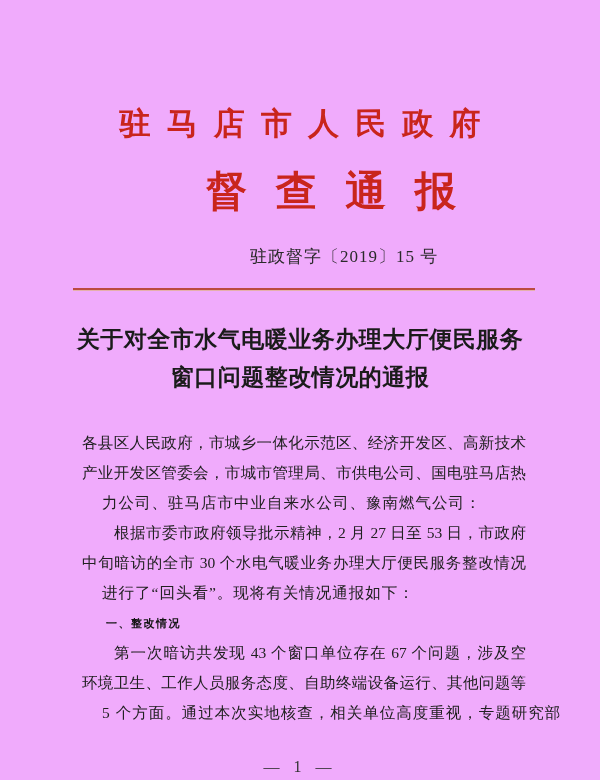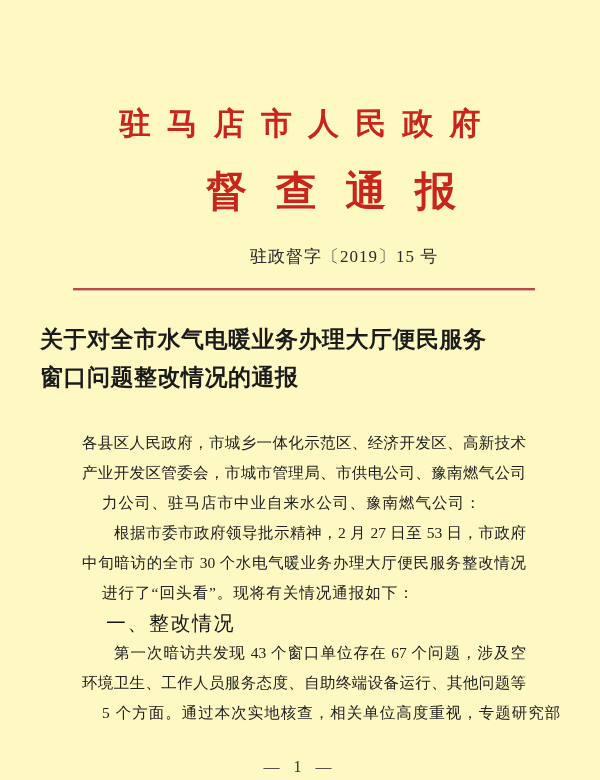--- a/index.html
+++ b/index.html
@@ -5,21 +5,21 @@
   html, body {
     margin: 0;
     padding: 0;
     background: #ffffff;
     font-family: "Liberation Serif", serif;
   }
   .page {
     position: relative;
     width: 600px;
     height: 780px;
-    background: #fef9c3;
+    background: #f0abfc;
     overflow: hidden;
     color: #202020;
   }
   .org-title {
     position: absolute;
     top: 104px;
     left: 0;
     width: 100%;
     text-align: center;
     font-family: "Liberation Serif", "DejaVu Serif", serif;
@@ -64,20 +64,21 @@
     width: 462px;
     height: 2px;
     background: #bb4a40;
     border-bottom: 1px solid #e5b0aa;
   }
   .doc-title {
     position: absolute;
     top: 320px;
     left: 40px;
     width: 520px;
+    text-align: center;
     font-family: "Liberation Sans", "DejaVu Sans", sans-serif;
     font-weight: bold;
     font-size: 23px;
     line-height: 38px;
     letter-spacing: 0.5px;
     color: #1b1b1b;
   }
   .body-text {
     position: absolute;
     top: 428px;
@@ -100,22 +101,22 @@
   }
   .plain {
     letter-spacing: 1px;
     margin-left: 28px;
   }
   .ind {
     text-indent: 32px;
   }
   .heading {
     font-family: "Liberation Sans", "DejaVu Sans", sans-serif;
-    font-weight: normal;
-    font-size: 20px;
+    font-weight: bold;
+    font-size: 11px;
     letter-spacing: 1.5px;
     color: #141414;
   }
   .page-num {
     position: absolute;
     top: 756px;
     left: 0;
     width: 100%;
     text-align: center;
     font-size: 16px;
@@ -137,21 +138,21 @@
 
   <div class="red-rule"></div>
 
   <div class="doc-title">
     <div>关于对全市水气电暖业务办理大厅便民服务</div>
     <div>窗口问题整改情况的通报</div>
   </div>
 
   <div class="body-text">
     <div class="bl j">各县区人民政府，市城乡一体化示范区、经济开发区、高新技术</div>
-    <div class="bl j">产业开发区管委会，市城市管理局、市供电公司、豫南燃气公司</div>
+    <div class="bl j">产业开发区管委会，市城市管理局、市供电公司、国电驻马店热</div>
     <div class="bl plain">力公司、驻马店市中业自来水公司、豫南燃气公司：</div>
     <div class="bl j ind">根据市委市政府领导批示精神，2 月 27 日至 53 日，市政府</div>
     <div class="bl j">中旬暗访的全市 30 个水电气暖业务办理大厅便民服务整改情况</div>
     <div class="bl plain">进行了“回头看”。现将有关情况通报如下：</div>
     <div class="bl heading ind">一、整改情况</div>
     <div class="bl j ind">第一次暗访共发现 43 个窗口单位存在 67 个问题，涉及空岗、</div>
     <div class="bl j">环境卫生、工作人员服务态度、自助终端设备运行、其他问题等</div>
     <div class="bl plain">5 个方面。通过本次实地核查，相关单位高度重视，专题研究部</div>
   </div>
 

